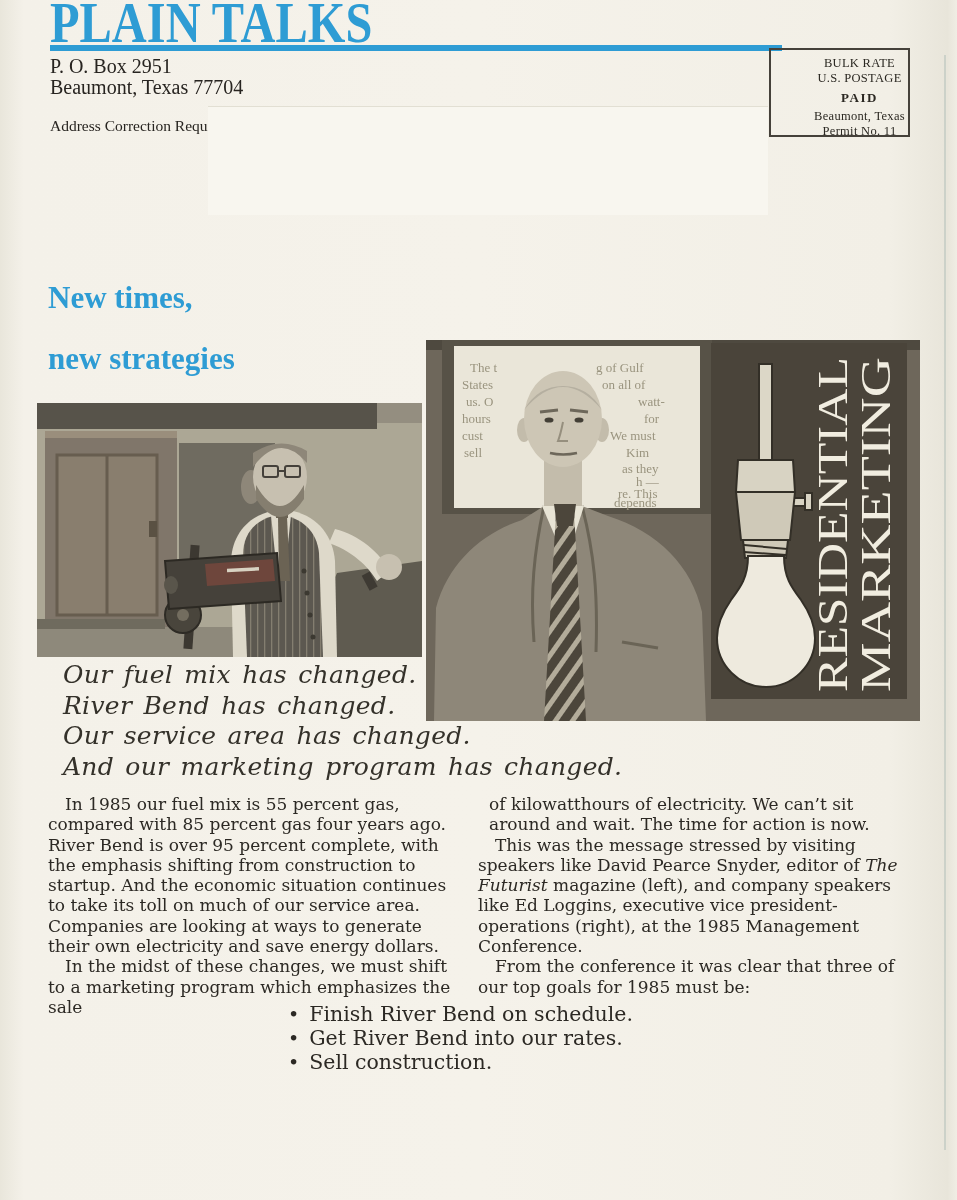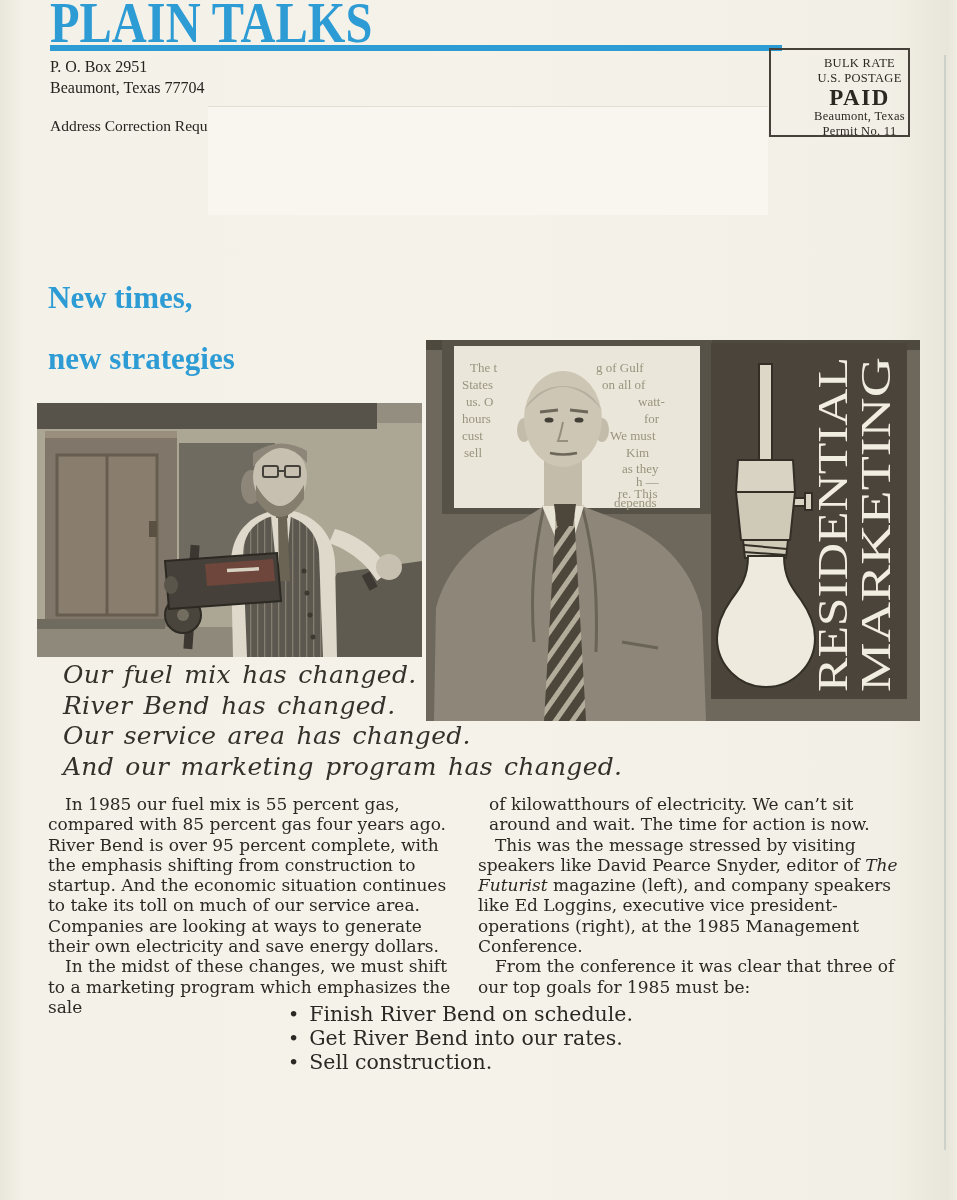--- a/index.html
+++ b/index.html
@@ -10,31 +10,31 @@
     font-family:"DejaVu Serif", serif; color:#2d2a24;text-decoration:underline;
   }
   
   .masthead-title {
     position:absolute; left:50px; top:-6px;
     font-family:"Liberation Serif", serif; font-weight:bold;
     font-size:55px; line-height:58px; color:#2e9cd4;
     transform:scale(0.88,1.02); transform-origin:left top; white-space:nowrap;
   }
   .masthead-rule { position:absolute; left:50px; top:45px; width:732px; height:6px; background:#2e9cd4; }
-  .addr-block { position:absolute; left:50px; top:56px; font-family:"Liberation Serif", serif; font-size:16px; line-height:21px; color:#272420; }
+  .addr-block { position:absolute; left:50px; top:56px; font-family:"Liberation Serif", serif; font-size:20px; line-height:21px; color:#272420; }
   .mail-label { position:absolute; left:208px; top:106px; width:560px; height:108px; background:#f8f6ef; border-top:1px solid #e2dfd3; }
   .addr-correction { position:absolute; left:50px; top:117px; font-family:"Liberation Serif", serif; font-size:15.5px; color:#272420; }
   
   .postage {
     position:absolute; left:769px; top:48px; width:141px; height:89px; box-sizing:border-box;
     border:2px solid #45413a; text-align:center; font-family:"Liberation Serif", serif;
     padding-top:6px; color:#2b2822;padding-left:40px;
   }
   .postage .small { font-size:12.5px; line-height:15px; letter-spacing:0.3px; }
-  .postage .paid { font-size:23px; font-weight:bold; line-height:23px; letter-spacing:1.5px; }
+  .postage .paid { font-size:13px; font-weight:bold; line-height:23px; letter-spacing:1.5px; }
   
   .headline {
     position:absolute; left:48px; top:267px;
     font-family:"Liberation Serif", serif; font-weight:bold;
     font-size:31px; line-height:61px; color:#2e9cd4;
   }
   
   .photo-left  { position:absolute; left:37px;  top:403px; width:385px; height:254px; }
   .photo-right { position:absolute; left:426px; top:340px; width:536px; height:381px; }
   

